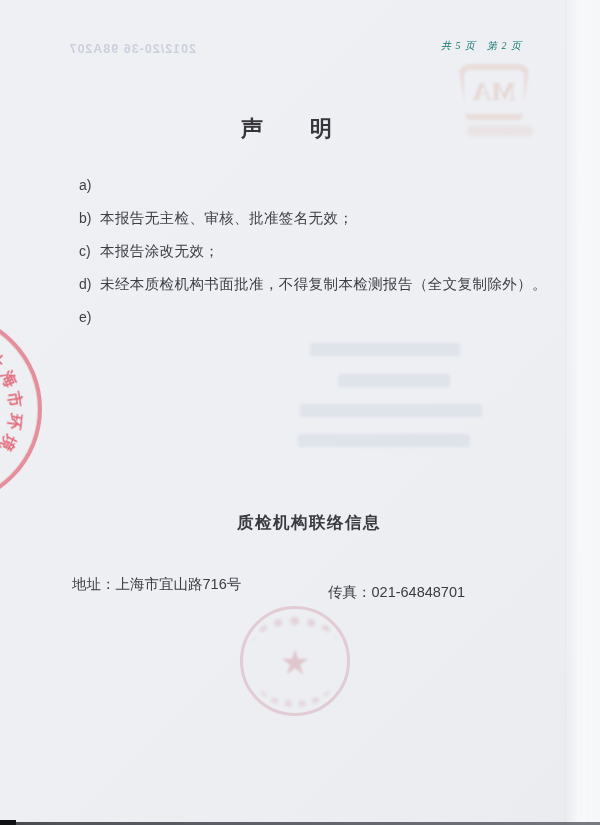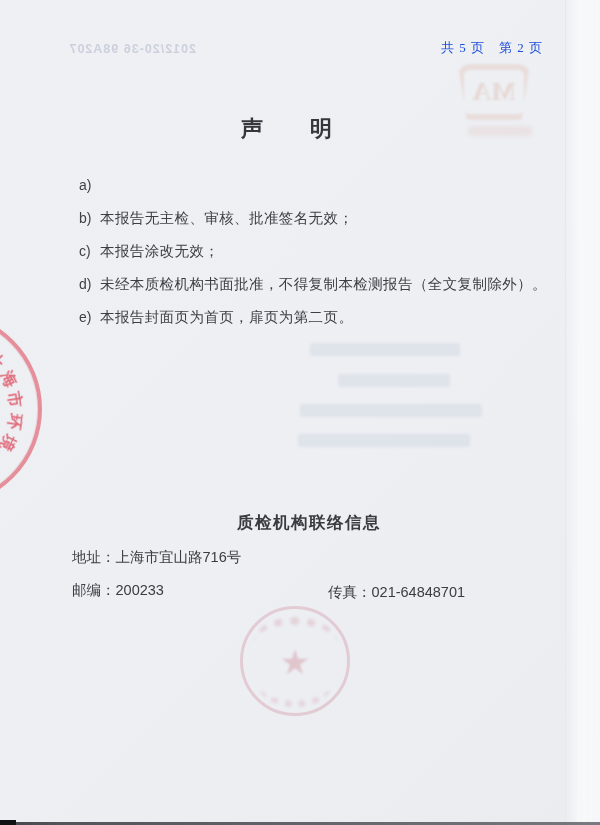--- a/index.html
+++ b/index.html
@@ -17,21 +17,21 @@
   .scan-bottom{
     position:absolute;bottom:0;left:0;width:100%;height:3px;
     background:linear-gradient(to right,#191b1e,#2a2d33 10%,#43474e 60%,#585c63);
     opacity:.8;
   }
   .corner-mark{position:absolute;bottom:0;left:0;width:16px;height:5px;background:#101113;}
 
   
   .page-info{
     position:absolute;top:39px;left:441px;
-    font-size:13px;color:#1d4ed8;letter-spacing:1px;white-space:nowrap;
+    font-size:10px;color:#0f766e;letter-spacing:1px;white-space:nowrap;font-style:italic;
   }
 
   
   .bleed-number{
     position:absolute;top:42px;left:24px;width:172px;
     font-family:"Liberation Sans",sans-serif;font-size:12.5px;font-weight:bold;
     color:rgba(125,135,170,.30);transform:scaleX(-1);filter:blur(.7px);
     letter-spacing:1px;white-space:nowrap;
   }
   
@@ -81,21 +81,21 @@
   .rc2{left:6px;top:389px;transform:rotate(81deg);}
   .rc3{left:6px;top:411px;transform:rotate(99deg);}
   .rc4{left:-1px;top:432px;transform:rotate(116deg);}
 
   
   .contact-heading{
     position:absolute;top:512px;left:0;width:600px;text-align:center;
     font-size:16.5px;font-weight:bold;letter-spacing:1.5px;color:#3a3a40;
     transform:translateX(9px);
   }
-  .contact-left{position:absolute;left:72px;top:548px;}
+  .contact-left{position:absolute;left:72px;top:575px;text-align:right;}
   .contact-right{position:absolute;left:328px;top:583px;}
   .contact-row{margin-bottom:12px;font-size:14.5px;color:#3d3d44;height:21px;white-space:nowrap;}
   .contact-row .val{font-family:"Liberation Sans",sans-serif;font-size:14.5px;color:#3b3b42;}
 
   
   .faint-stamp{
     position:absolute;left:240px;top:606px;width:110px;height:110px;
     border:3px solid rgba(200,115,128,.28);border-radius:50%;
     box-sizing:border-box;filter:blur(.4px);
   }
@@ -144,42 +144,38 @@
   <div class="decl-item">
     <span class="decl-label">c)</span>
     <span class="decl-text">本报告涂改无效；</span>
   </div>
   <div class="decl-item">
     <span class="decl-label">d)</span>
     <span class="decl-text">未经本质检机构书面批准，不得复制本检测报告（全文复制除外）。</span>
   </div>
   <div class="decl-item">
     <span class="decl-label">e)</span>
-    <span class="decl-text">本报告封面页为首页，扉页为第二页。</span>
   </div>
 </div>
 
 <div class="red-stamp">
   <div class="red-stamp-ring"></div>
   <span class="red-stamp-char rc0">上</span>
   <span class="red-stamp-char rc1">海</span>
   <span class="red-stamp-char rc2">市</span>
   <span class="red-stamp-char rc3">环</span>
   <span class="red-stamp-char rc4">境</span>
 </div>
 
 <div class="contact-heading">质检机构联络信息</div>
 
 <div class="contact-left">
   <div class="contact-row">
     <span>地址：</span><span class="val">上海市宜山路716号</span>
   </div>
-  <div class="contact-row">
-    <span>邮编：</span><span class="val">200233</span>
-  </div>
 </div>
 
 <div class="contact-right">
   <div class="contact-row">
     <span>传真：</span><span class="val">021-64848701</span>
   </div>
 </div>
 
 <div class="faint-stamp">
   <div class="arc-top"></div>

